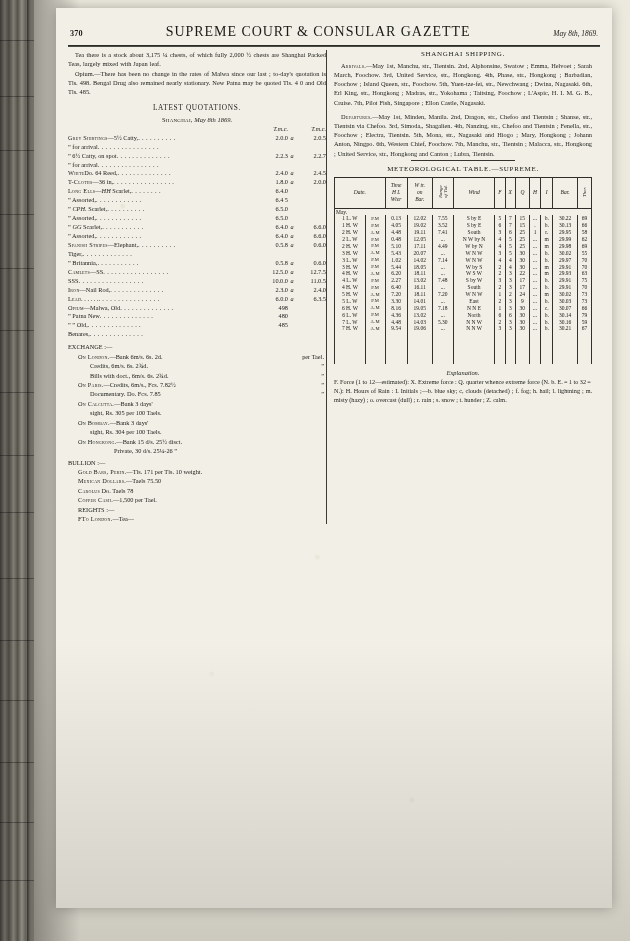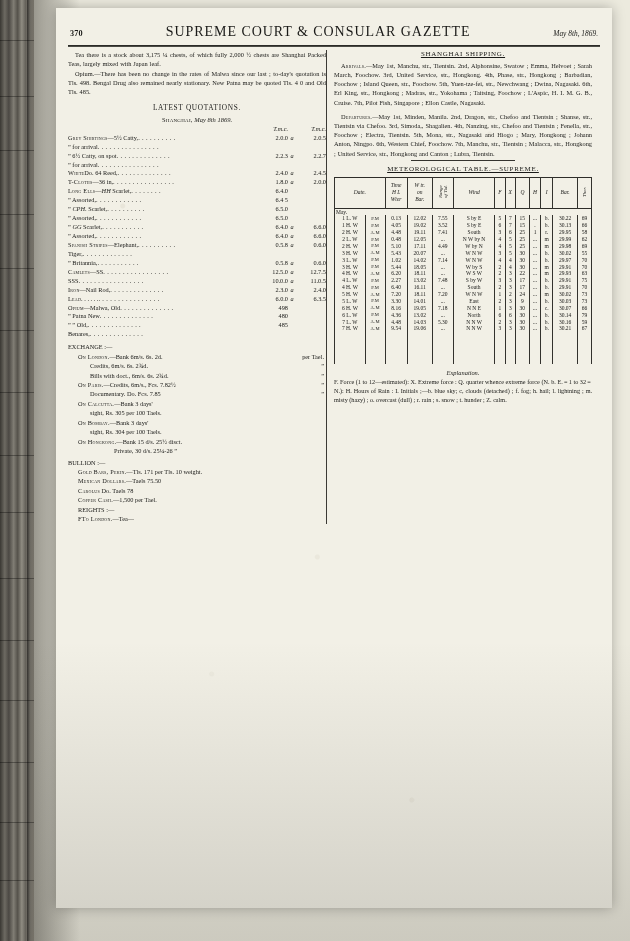--- a/index.html
+++ b/index.html
@@ -54,21 +54,21 @@
   p.body{margin:0 0 0 0;text-align:justify;text-indent:7px;
     font-size:6.35px;line-height:1.45;word-spacing:.3px;}
   p.body + p.body{margin-top:.5px;}
 
   .sc{font-variant:small-caps;letter-spacing:.25px;}
   .it{font-style:italic;}
 
   
   h2.sec{font-size:7.3px;font-weight:400;text-align:center;letter-spacing:.7px;
     margin:7px 0 1px 0;}
-  h2.sec.sm{font-size:7.0px;text-decoration:underline;}
+  h2.sec.sm{font-size:7.0px;}
   .subline{text-align:center;font-size:6.5px;margin-bottom:1px;}
   .hr-short{width:40%;margin:2px auto 3px auto;border:0;border-top:.8px solid #34332e;}
 
   
   table.quo{width:100%;border-collapse:collapse;font-size:6.3px;}
   table.quo td{padding:0;vertical-align:baseline;white-space:nowrap;}
   td.qn{width:auto;}
   td.qa{text-align:right;width:34px;padding-left:3px;}
   td.qop{width:8px;text-align:center;font-style:italic;}
   td.qb{text-align:right;width:30px;}

